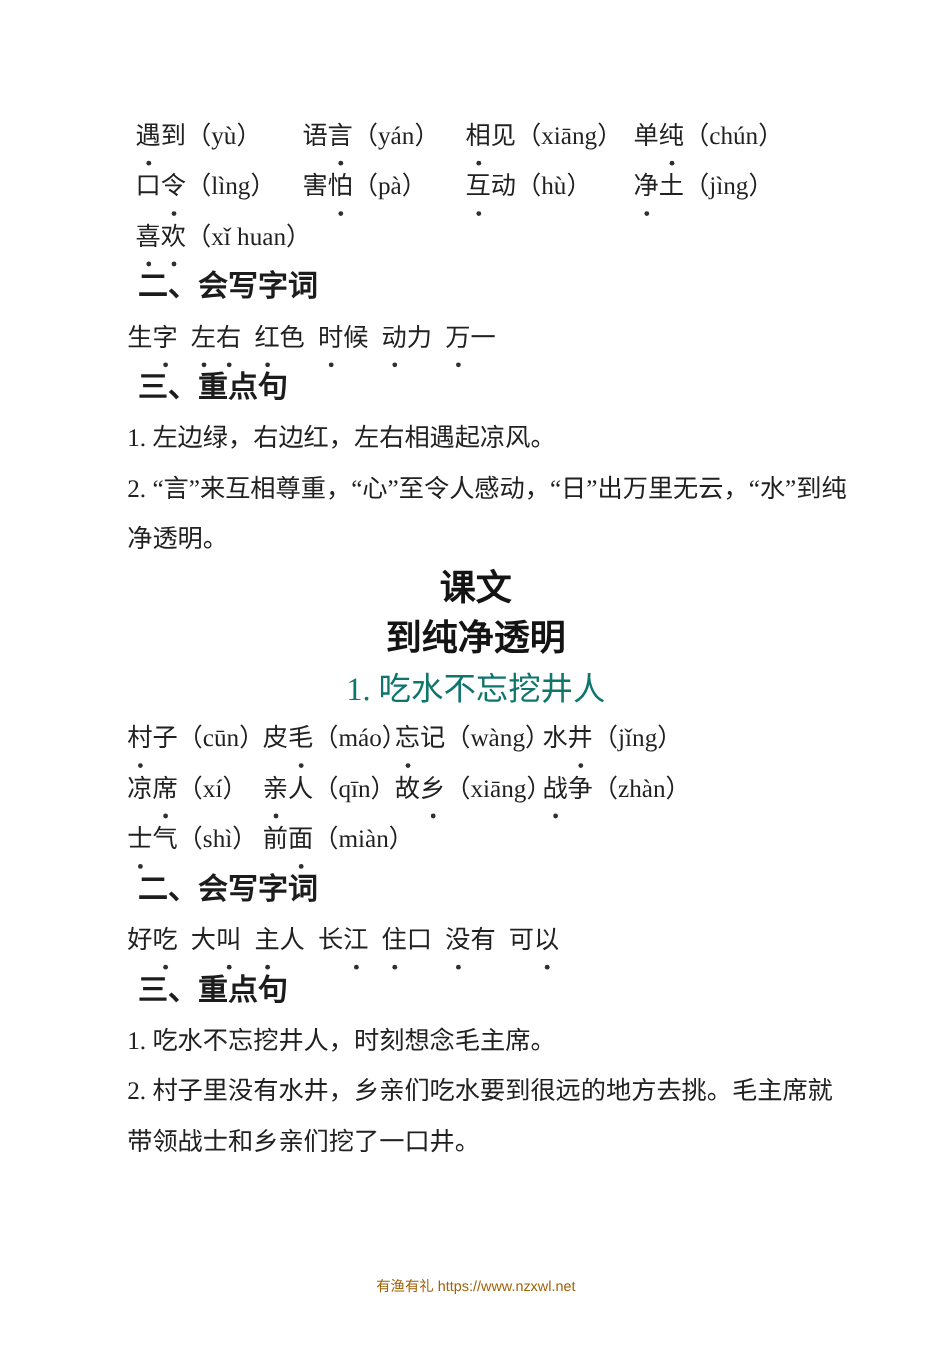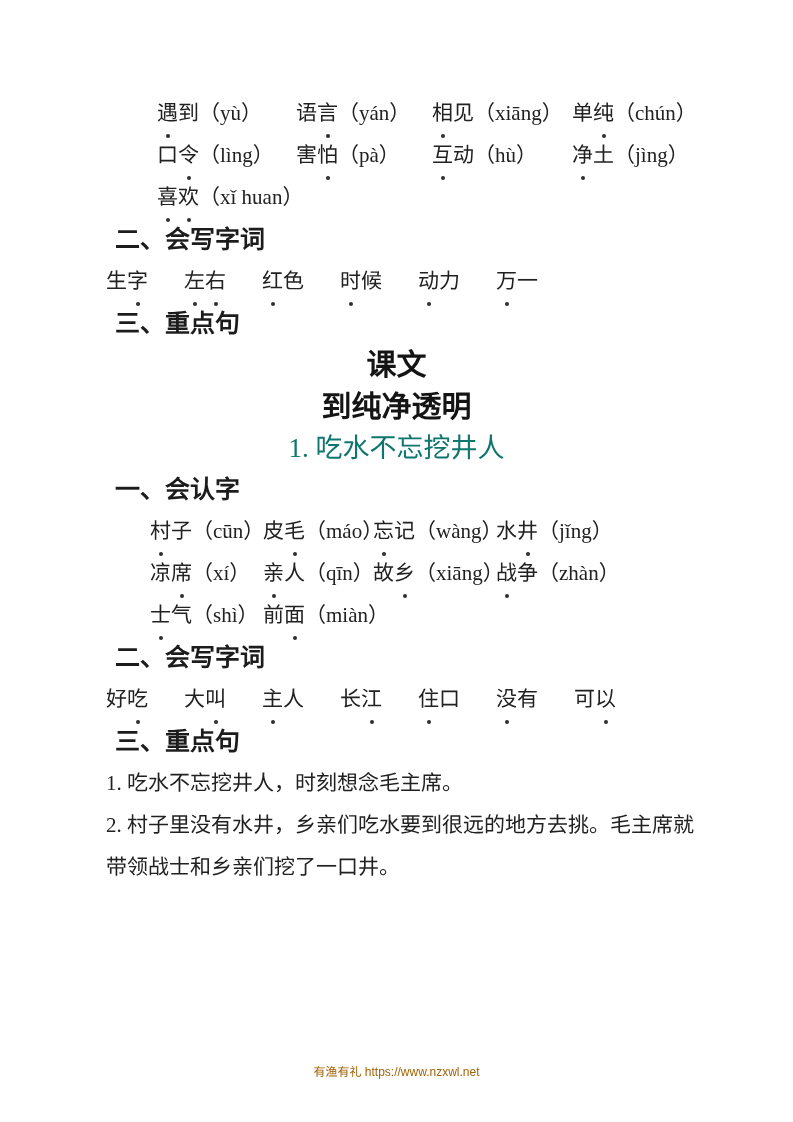--- a/index.html
+++ b/index.html
@@ -11,24 +11,24 @@
     overflow: hidden;
     font-family: "Liberation Serif", serif;
     color: #212121;
   }
   .content { padding: 92px 58px 0 106px; }
 
   
   .vocab-grid { display: grid; font-size: 21px; line-height: 42px; }
   .grid-prev { grid-template-columns: 139px 136px 140px 1fr; padding-left: 7px; }
   .grid-l1   { grid-template-columns: 113px 110px 123px 1fr; }
-  .vocab-item { white-space: nowrap; margin-left: 44px; }
+  .vocab-item { white-space: nowrap; }
 
   
-  .word-row { display: flex; gap: 36px; font-size: 21px; line-height: 42px; }
+  .word-row { display: flex; gap: 11px; font-size: 21px; line-height: 42px; }
   .word-item { white-space: nowrap; }
 
   
   .sec-heading {
     margin: 0;
     padding-left: 9px;
     font-family: "Liberation Sans", sans-serif;
     font-weight: bold;
     font-size: 25px;
     line-height: 42px;
@@ -106,28 +106,31 @@
         <span class="word-item"><span>生</span><span class="em">字</span></span>
         <span class="word-item"><span class="em">左</span><span class="em">右</span></span>
         <span class="word-item"><span class="em">红</span><span>色</span></span>
         <span class="word-item"><span class="em">时</span><span>候</span></span>
         <span class="word-item"><span class="em">动</span><span>力</span></span>
         <span class="word-item"><span class="em">万</span><span>一</span></span>
       </div>
 
     <h3 class="sec-heading">三、重点句</h3>
 
+    <div class="sentences">
+        <p class="sentence">1. 左边绿，右边红，左右相遇起凉风。</p>
+        <p class="sentence">2. “言”来互相尊重，“心”至令人感动，“日”出万里无云，“水”到纯净透明。</p>
+      </div>
 
     <div class="center-block">
       <h1 class="big-title">课文</h1>
       <h2 class="unit-title">到纯净透明</h2>
       <h2 class="lesson-title">1. 吃水不忘挖井人</h2>
     </div>
 
-    <h3 class="sec-heading">一、会认字</h3>
 
     <div class="vocab-grid grid-l1">
         <span class="vocab-item"><span class="em">村</span><span>子</span><span>（</span><span>c</span><span>ū</span><span>n</span><span>）</span></span>
         <span class="vocab-item"><span>皮</span><span class="em">毛</span><span>（</span><span>m</span><span>á</span><span>o</span><span>）</span></span>
         <span class="vocab-item"><span class="em">忘</span><span>记</span><span>（</span><span>w</span><span>à</span><span>n</span><span>g</span><span>）</span></span>
         <span class="vocab-item"><span>水</span><span class="em">井</span><span>（</span><span>j</span><span>ǐ</span><span>n</span><span>g</span><span>）</span></span>
         <span class="vocab-item"><span>凉</span><span class="em">席</span><span>（</span><span>x</span><span>í</span><span>）</span></span>
         <span class="vocab-item"><span class="em">亲</span><span>人</span><span>（</span><span>q</span><span>ī</span><span>n</span><span>）</span></span>
         <span class="vocab-item"><span>故</span><span class="em">乡</span><span>（</span><span>x</span><span>i</span><span>ā</span><span>n</span><span>g</span><span>）</span></span>
         <span class="vocab-item"><span class="em">战</span><span>争</span><span>（</span><span>z</span><span>h</span><span>à</span><span>n</span><span>）</span></span>

